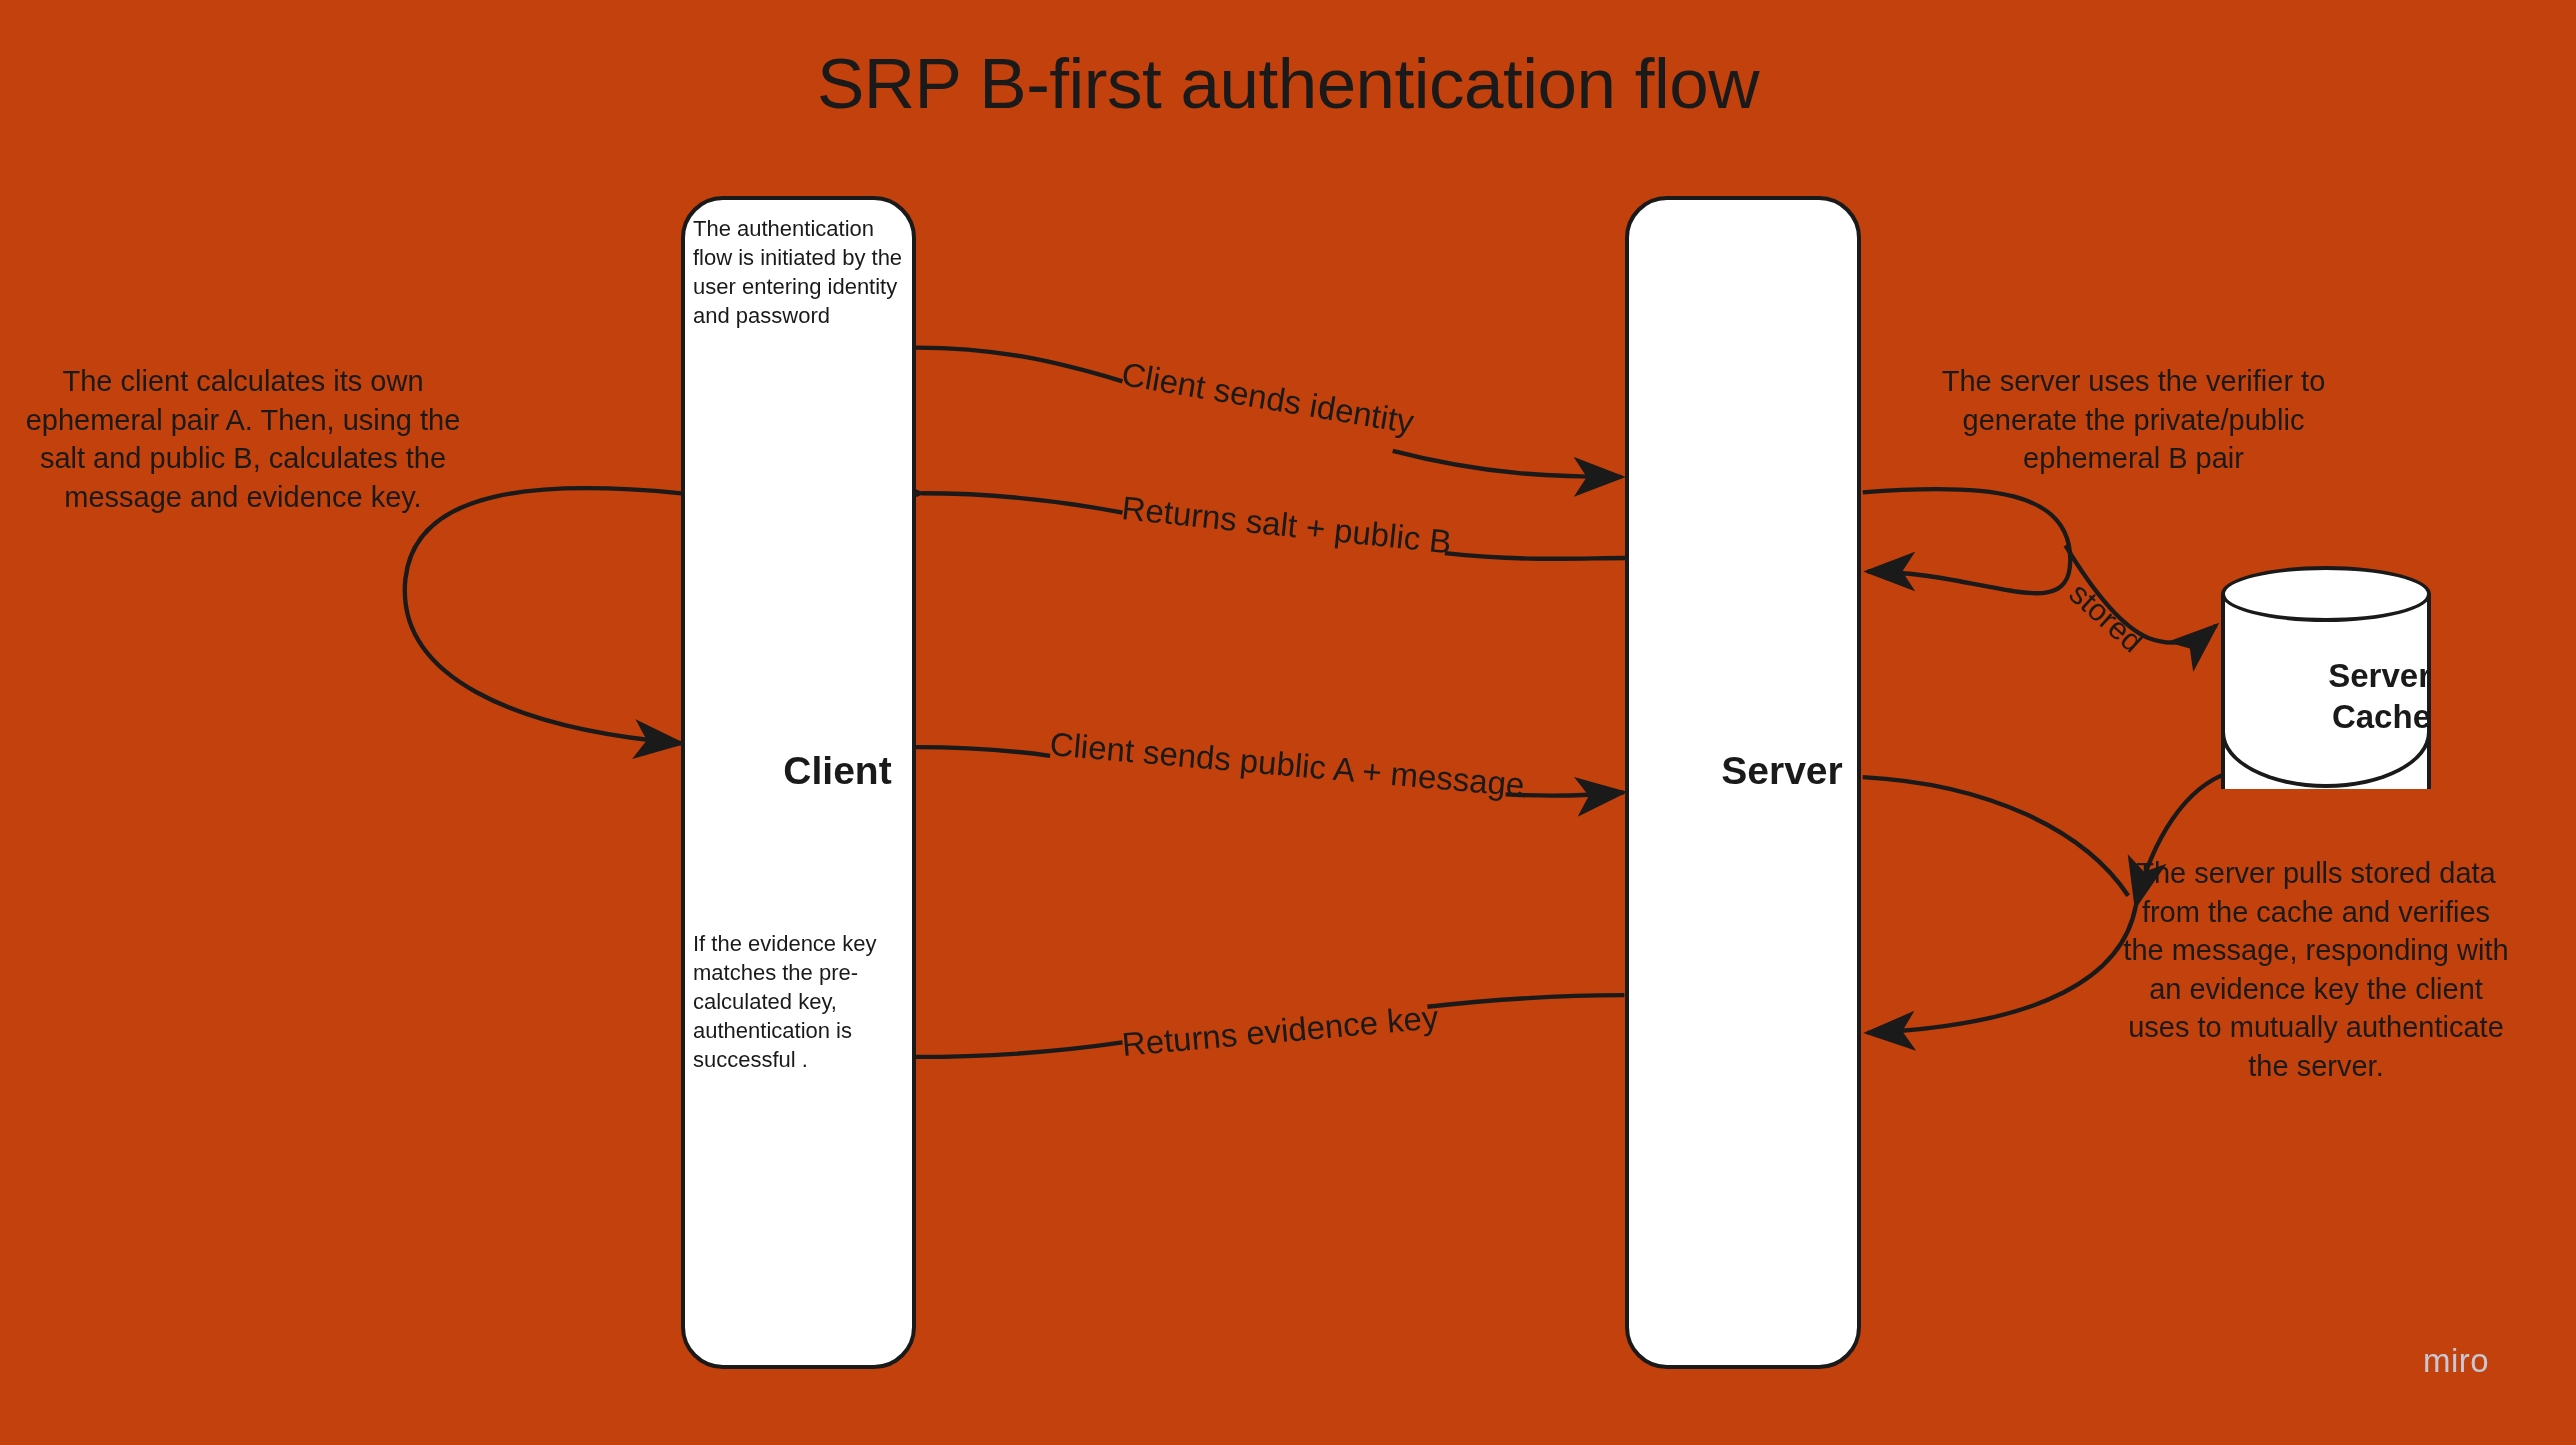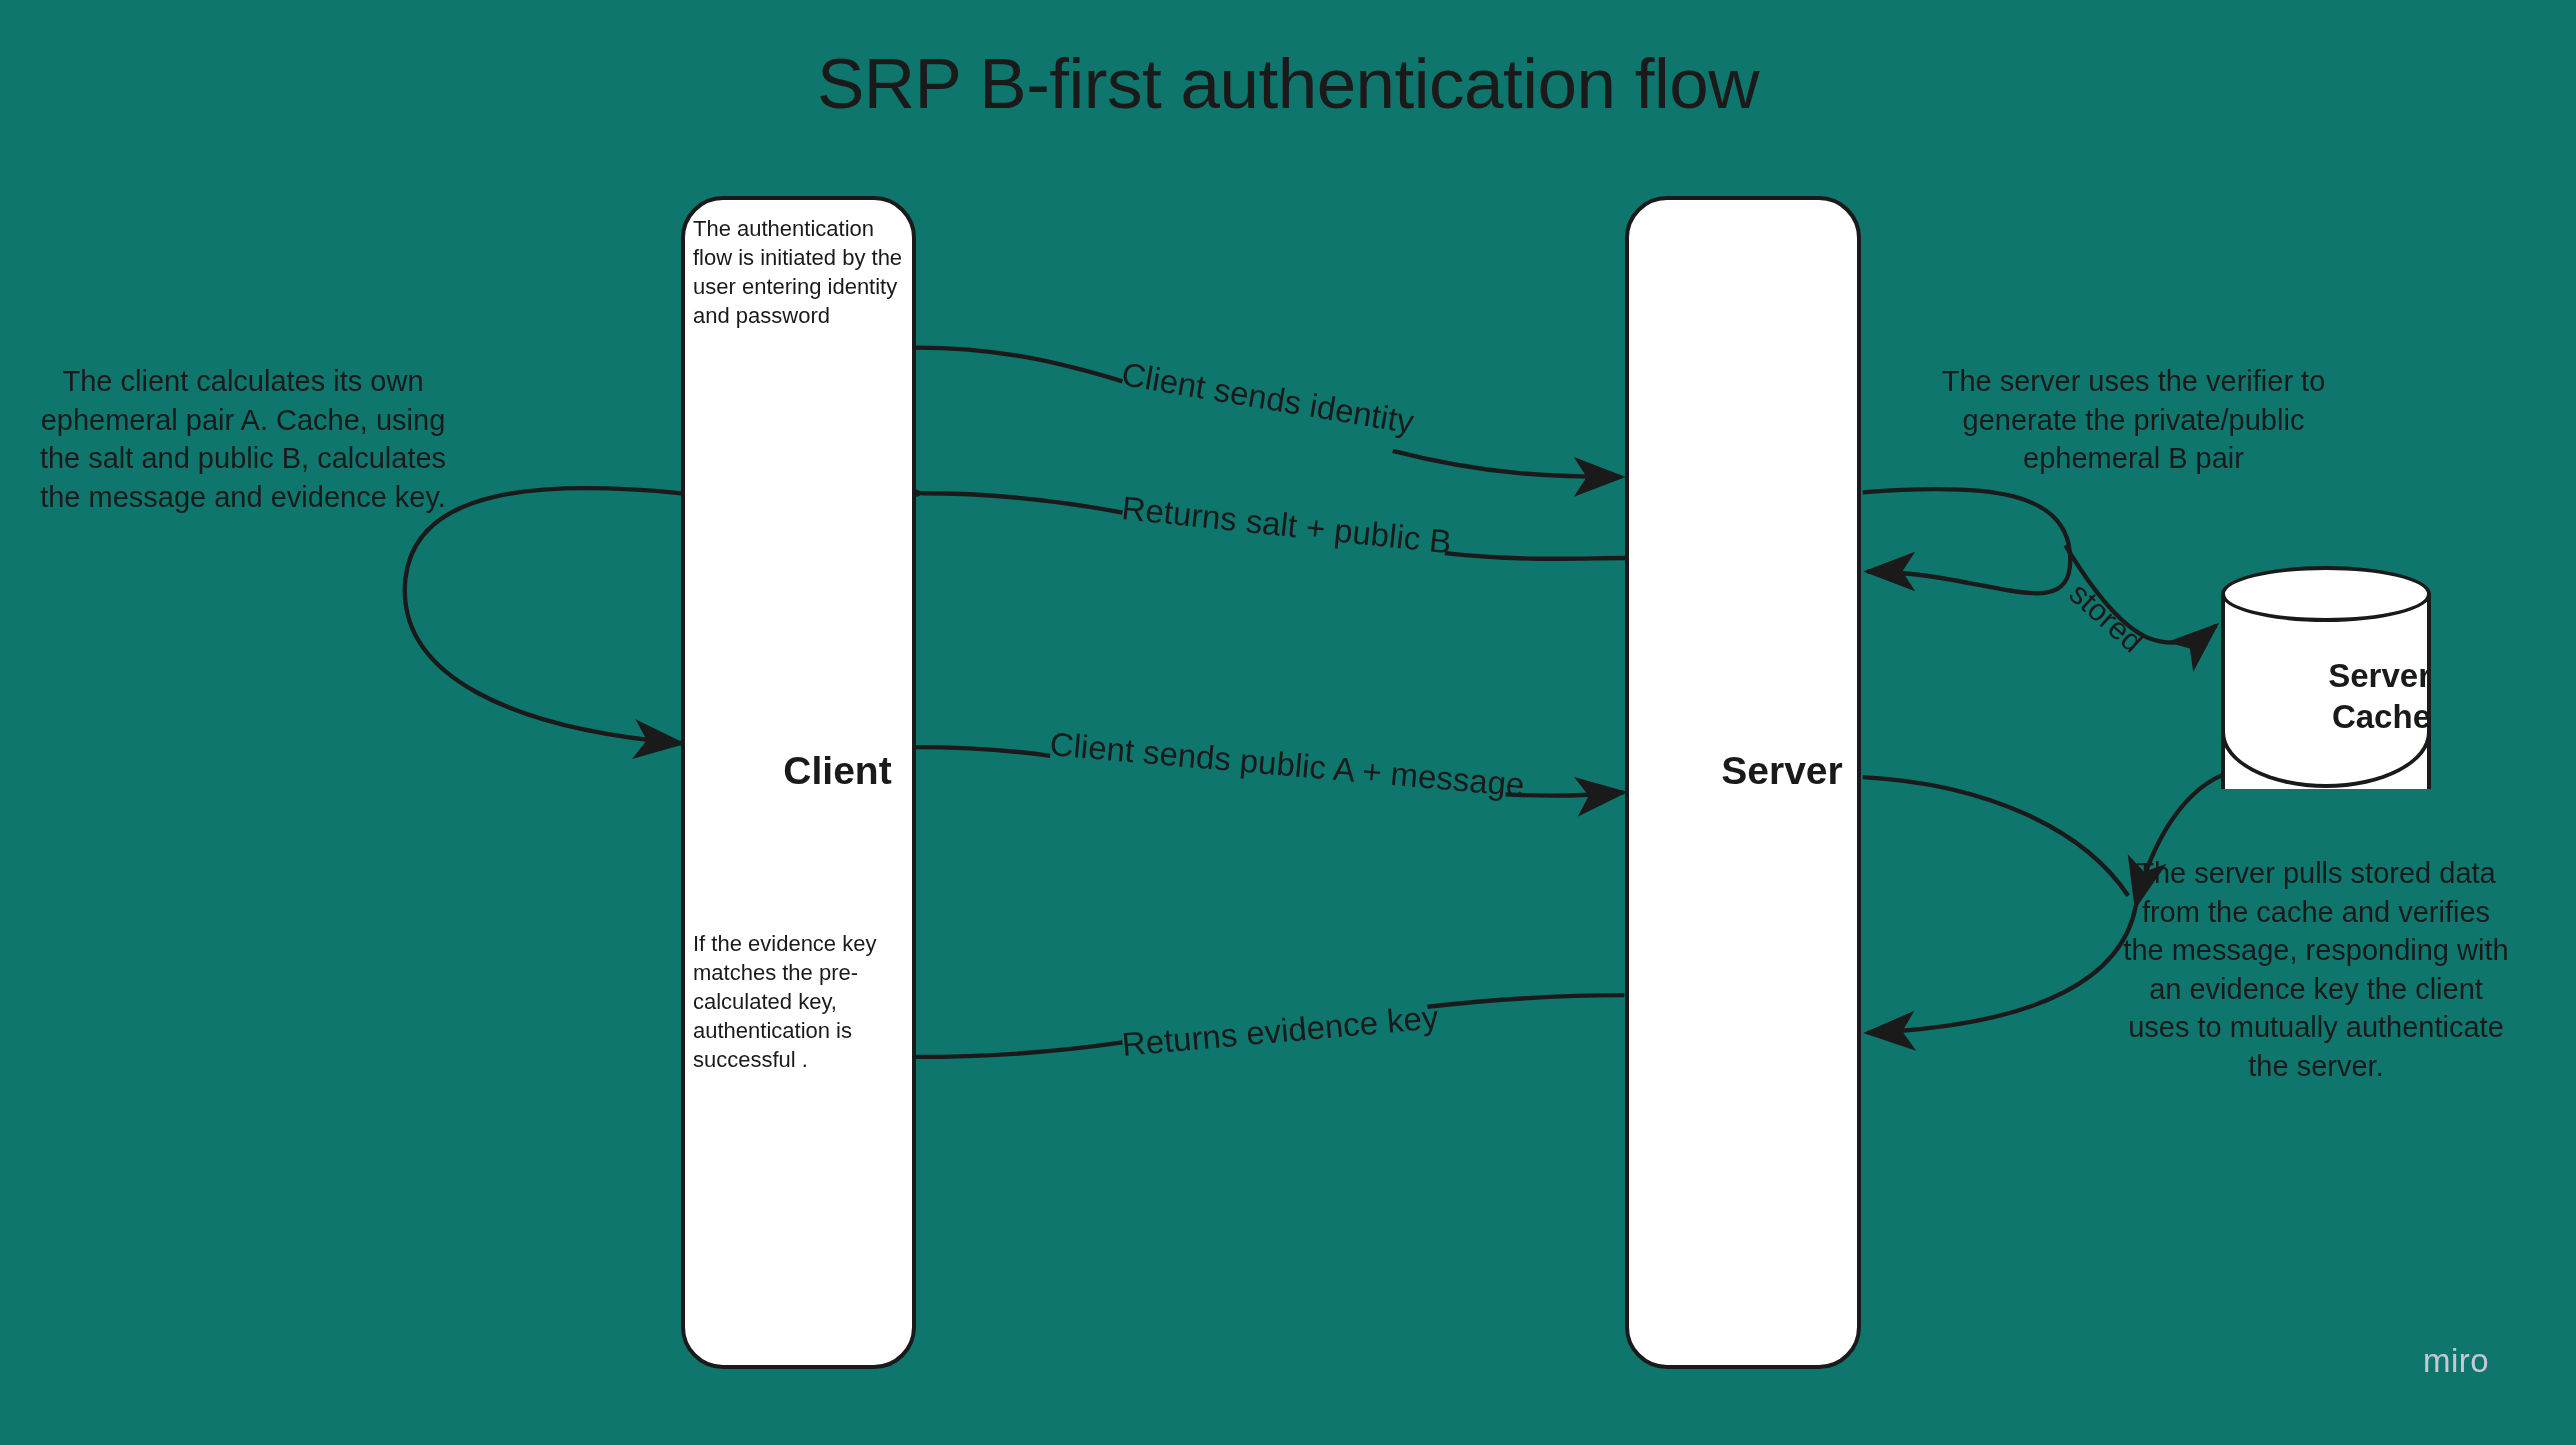--- a/index.html
+++ b/index.html
@@ -8,21 +8,21 @@
     background: #ffffff;
   }
   body {
     font-family: "Liberation Sans", sans-serif;
     color: #1a1a1a;
   }
   #canvas {
     position: relative;
     width: 2576px;
     height: 1446px;
-    background: #0f766e;
+    background: #c2410c;
     overflow: hidden;
   }
   #wires {
     position: absolute;
     left: 0; top: 0;
     width: 2576px;
     height: 1446px;
     pointer-events: none;
   }
 
@@ -229,20 +229,20 @@
     <div class="cyl-top"></div>
     <div class="cyl-label">Server Cache</div>
   </div>
 
   <div class="edge-label" id="label-send-identity">Client sends identity</div>
   <div class="edge-label" id="label-returns-salt">Returns salt + public B</div>
   <div class="edge-label" id="label-public-a">Client sends public A + message</div>
   <div class="edge-label" id="label-evidence-key">Returns evidence key</div>
   <div id="label-stored">stored</div>
 
-  <div class="side-note" id="note-client-left">The client calculates its own ephemeral pair A. Cache, using the salt and public B, calculates the message and evidence key.</div>
+  <div class="side-note" id="note-client-left">The client calculates its own ephemeral pair A. Then, using the salt and public B, calculates the message and evidence key.</div>
   <div class="side-note" id="note-server-right">The server uses the verifier to generate the private/public ephemeral B pair</div>
   <div class="side-note" id="note-cache-bottom">The server pulls stored data from the cache and verifies the message, responding with an evidence key the client uses to mutually authenticate the server.</div>
 
   <div id="miro-watermark">miro</div>
 
 </div>
 
 
 </body></html>

